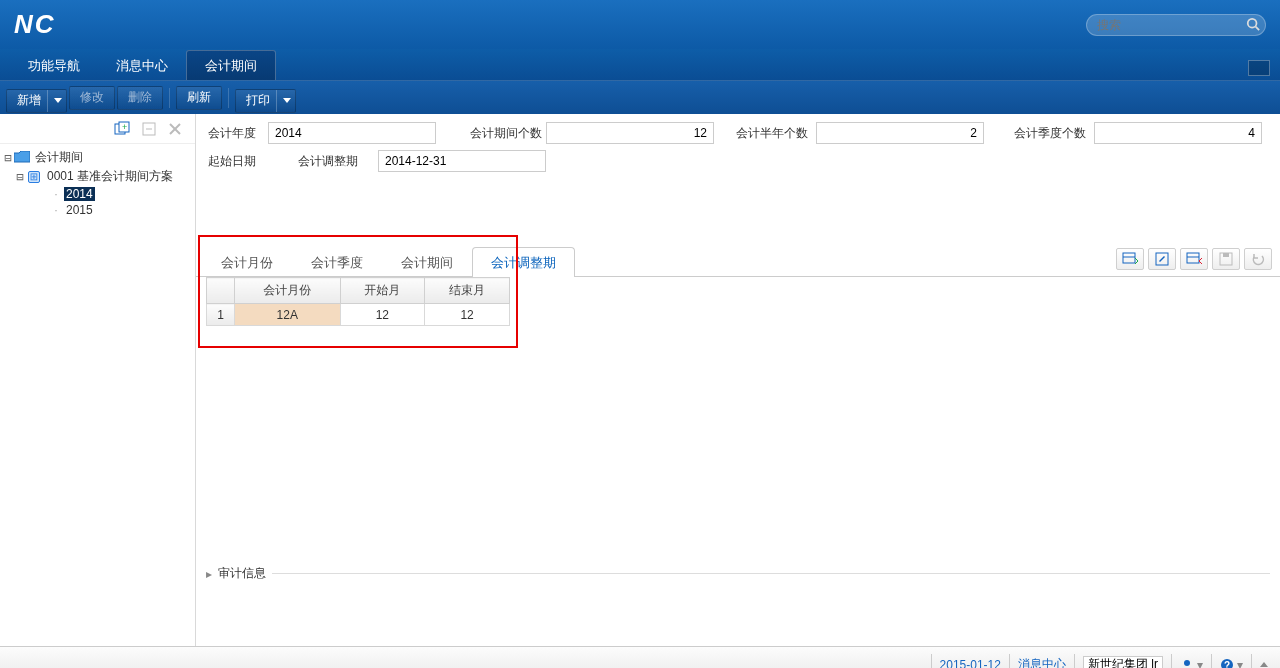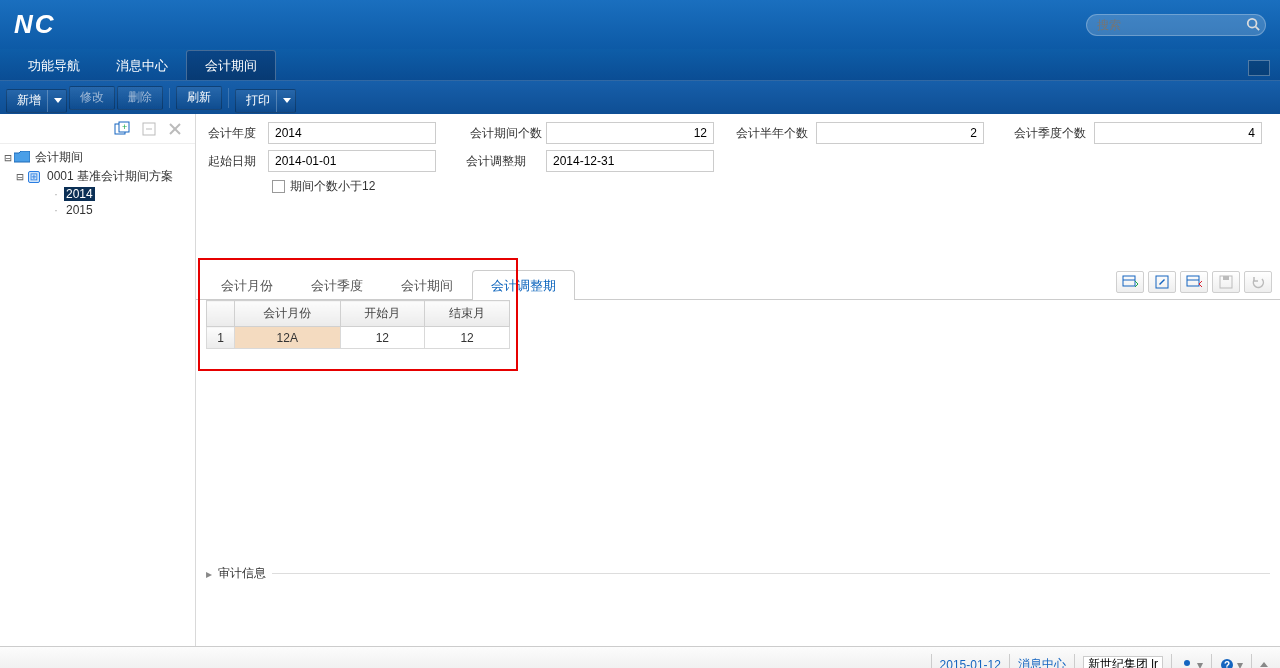--- a/index.html
+++ b/index.html
@@ -205,31 +205,24 @@
           <input class="field-input w160 w-right" value="2" style="">
         </div>
         <div class="field" style="margin-left:20px;">
           <span class="field-label" style="width:80px;">会计季度个数</span>
           <input class="field-input w160 w-right" value="4" style="">
         </div>
       </div>
       <div class="form-row">
         <div class="field">
           <span class="field-label">起始日期</span>
-          <input class="field-input w160" value="2014-01-01" style="">
         </div>
         <div class="field" style="margin-left:20px;">
           <span class="field-label" style="width:80px;">会计调整期</span>
           <input class="field-input w160" value="2014-12-31" style="">
-        </div>
-      </div>
-      <div class="form-row">
-        <div class="checkbox-wrap">
-          <span class="chk"></span>
-          <span>期间个数小于12</span>
         </div>
       </div>
     </div>
 
     <div class="subtabs-row">
       <div class="subtabs">
         <div class="subtab">会计月份</div>
         <div class="subtab">会计季度</div>
         <div class="subtab">会计期间</div>
         <div class="subtab active">会计调整期</div>

